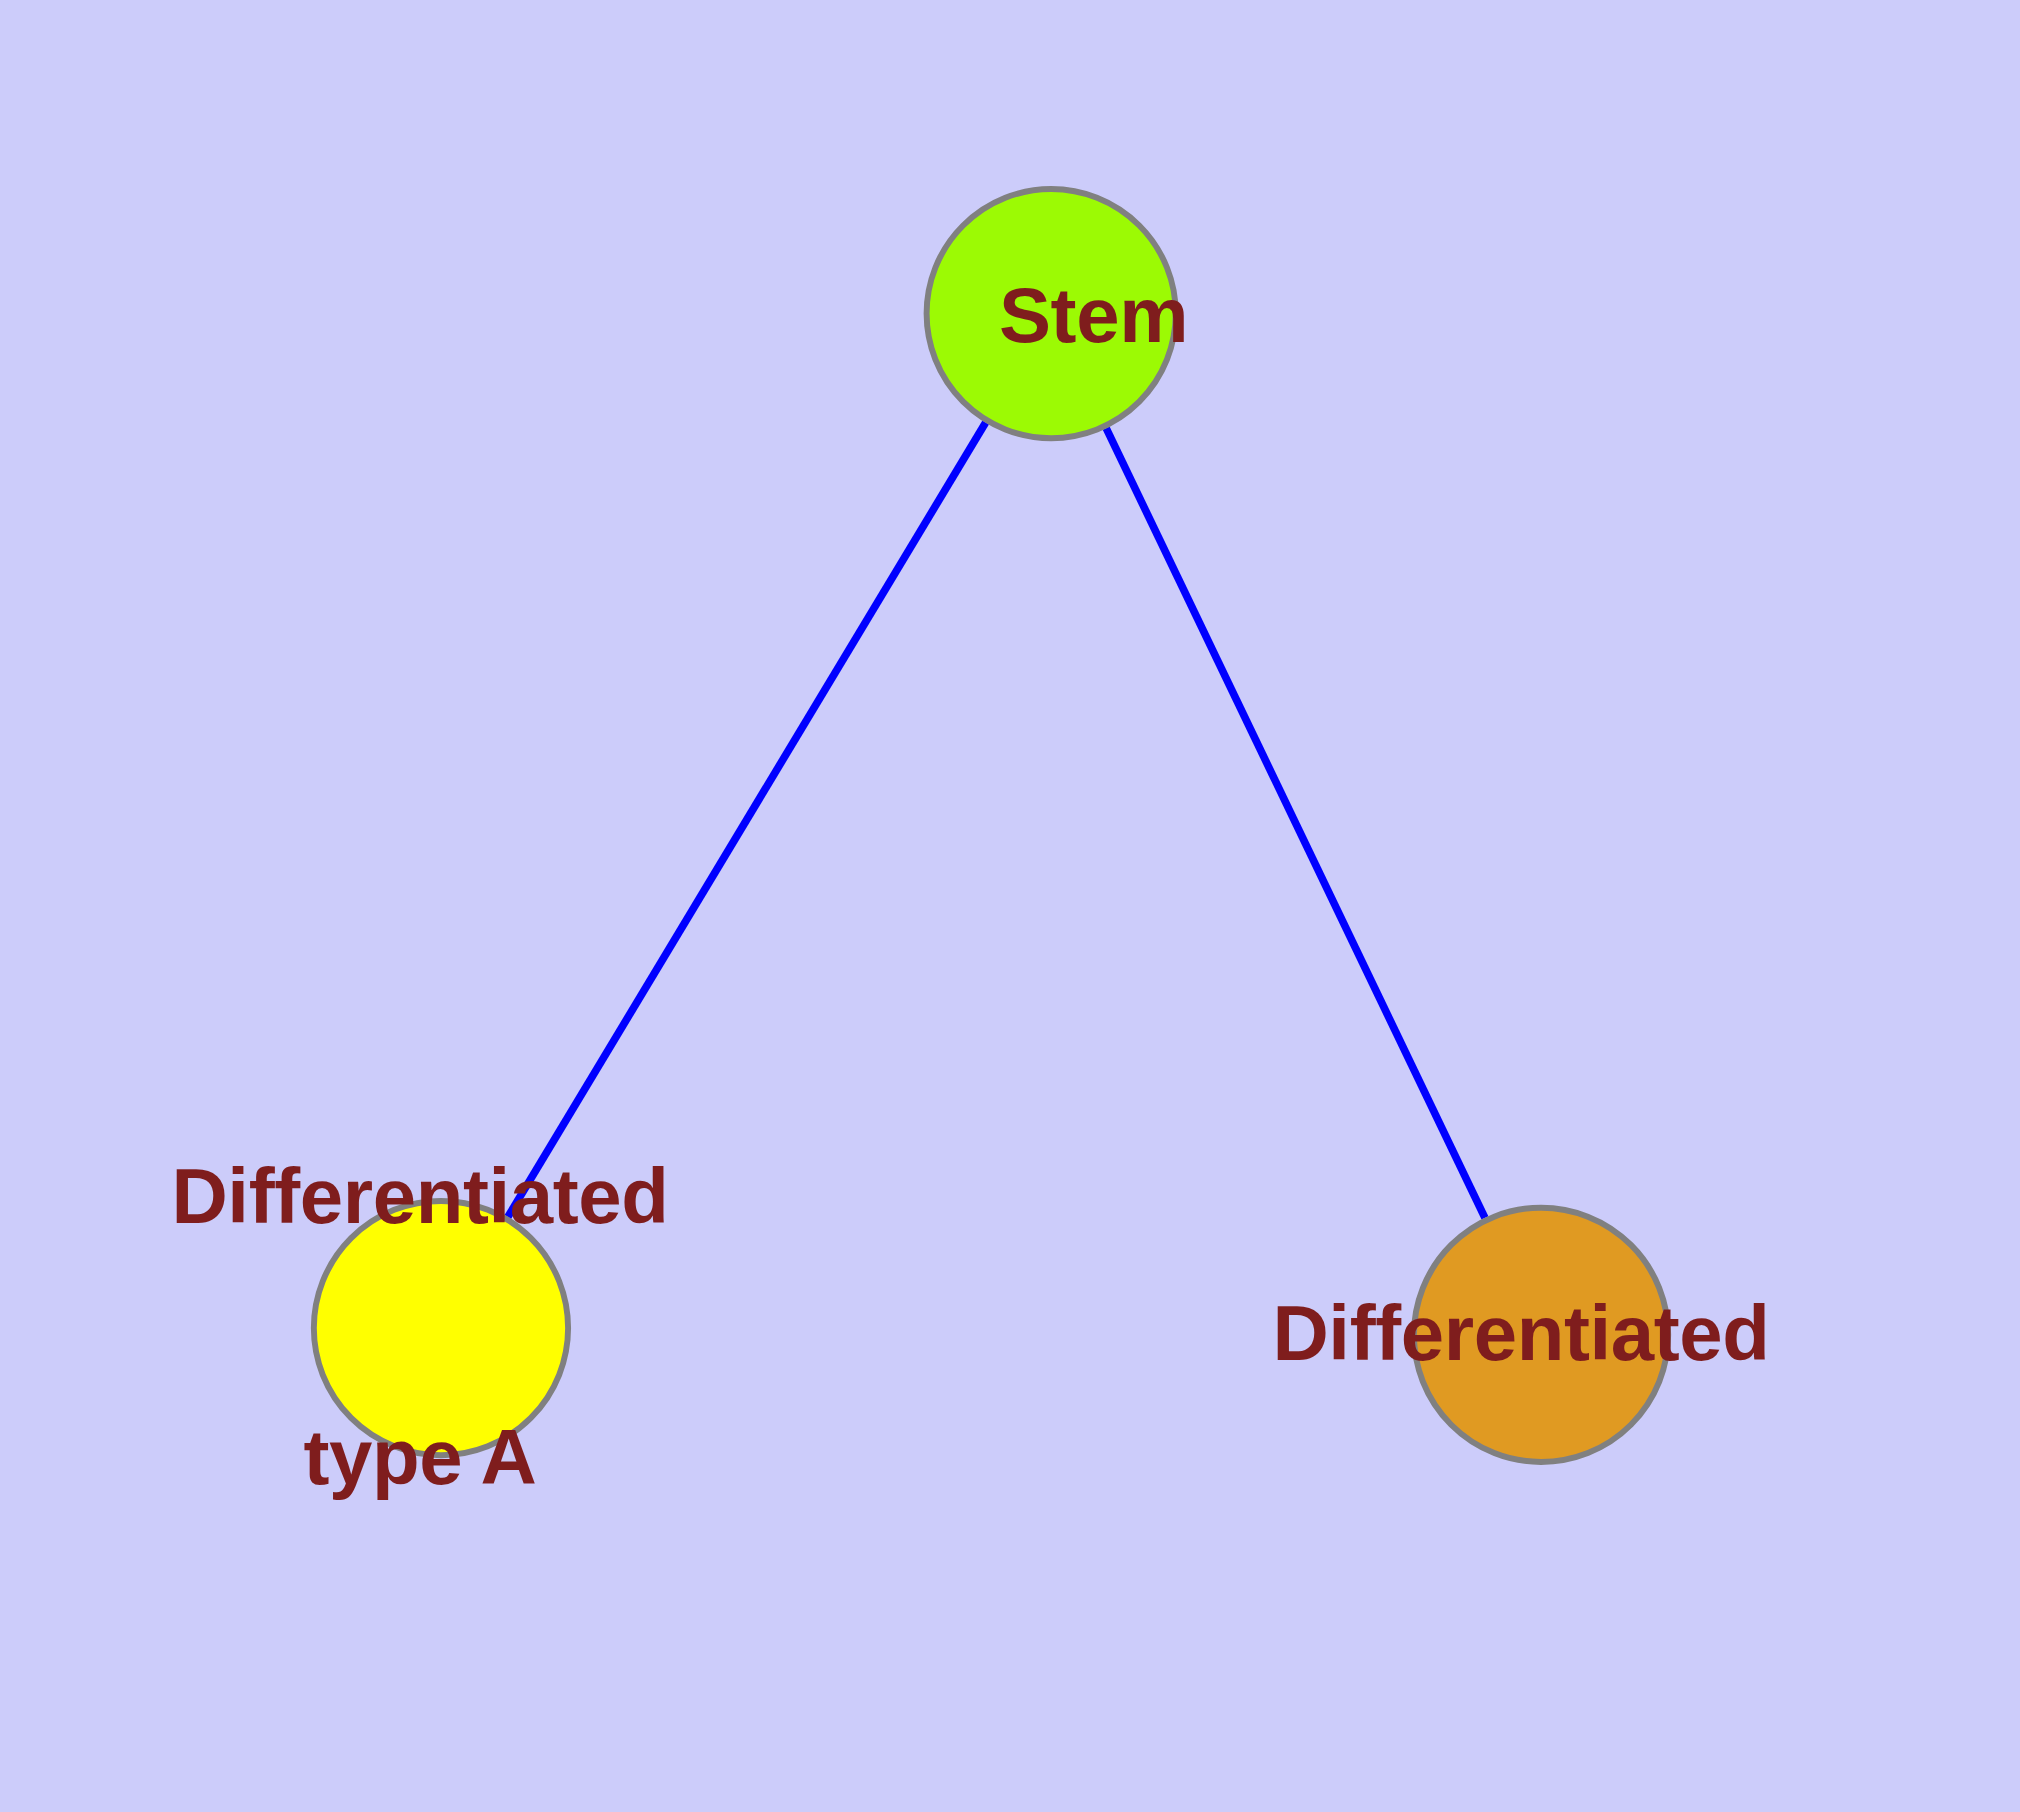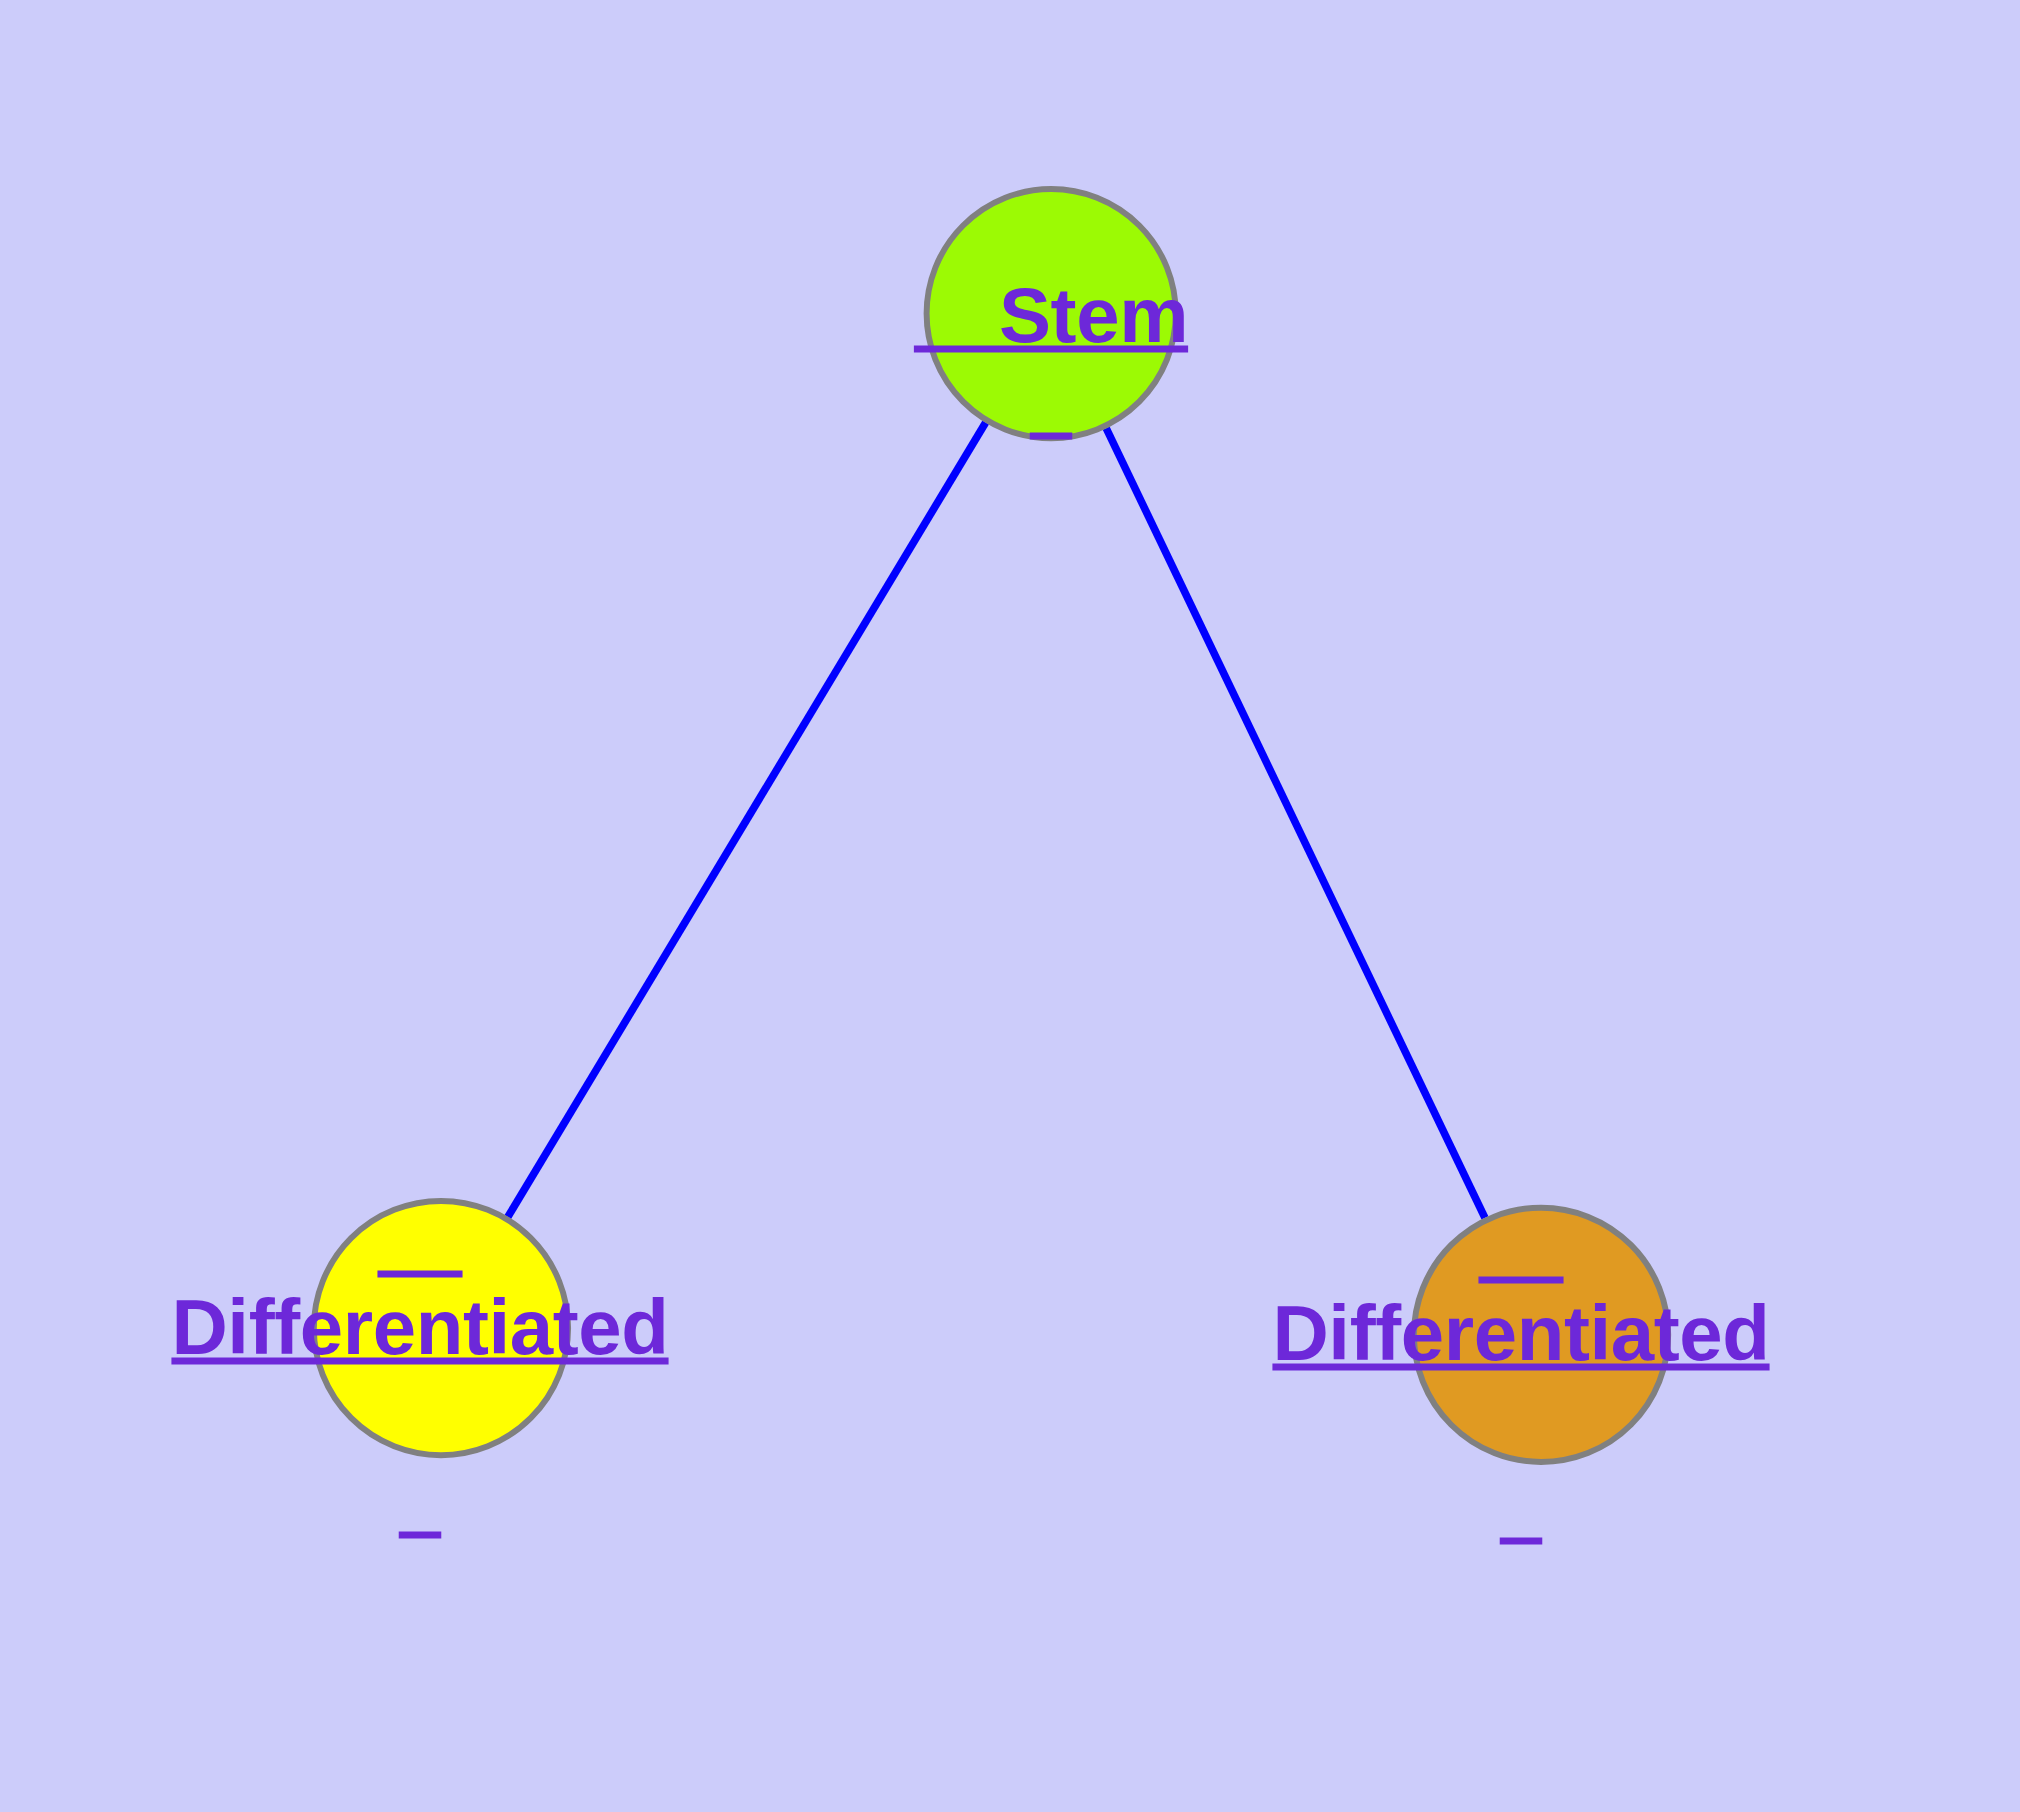--- a/index.html
+++ b/index.html
@@ -18,31 +18,30 @@
   #graph-svg {
     position: absolute;
     left: 0;
     top: 0;
     width: 2021px;
     height: 1812px;
     display: block;
   }
   .node-label {
     position: absolute;
-    color: #6d28d9;
+    color: #7f1d1d;
     font-family: "Liberation Sans", sans-serif;
     font-weight: bold;
     font-size: 78px;
     line-height: 87px;
     text-align: center;
     white-space: pre;
     letter-spacing: -0.4px;
     pointer-events: none;
     transform: translate(-50%, -50%);
-    text-decoration: underline;
   }
   .node-label-stem {
     left: 1051px;
     top: 315px;
   }
   .node-label-a {
     left: 420px;
     top: 1327px;
   }
   .node-label-b {
@@ -66,20 +65,21 @@
       <circle cx="1818" cy="1575" r="150" fill="#e09a22" stroke="#808080" stroke-width="7"></circle>
     </g>
   </svg>
 
   <div class="node-label node-label-stem">
     <span>Stem</span>
   </div>
 
   <div class="node-label node-label-a">
     <div>Differentiated</div>
+    <div>type A</div>
   </div>
 
   <div class="node-label node-label-b">
     <div>Differentiated</div>
   </div>
 
 </div>
 
 
 </body></html>

